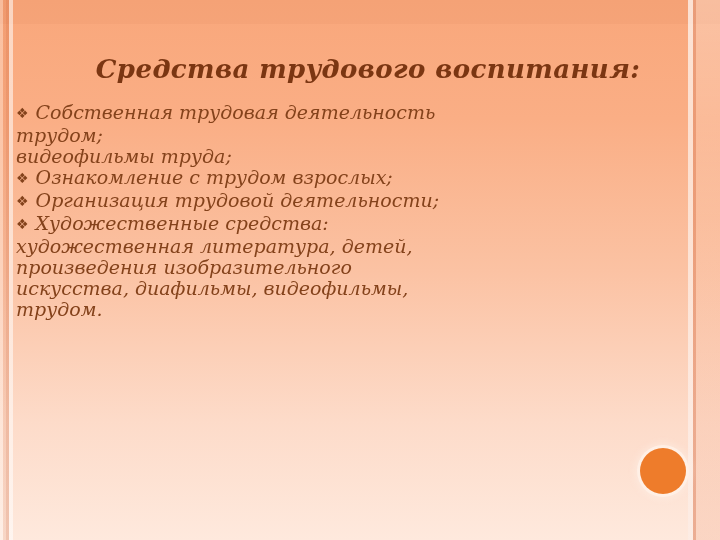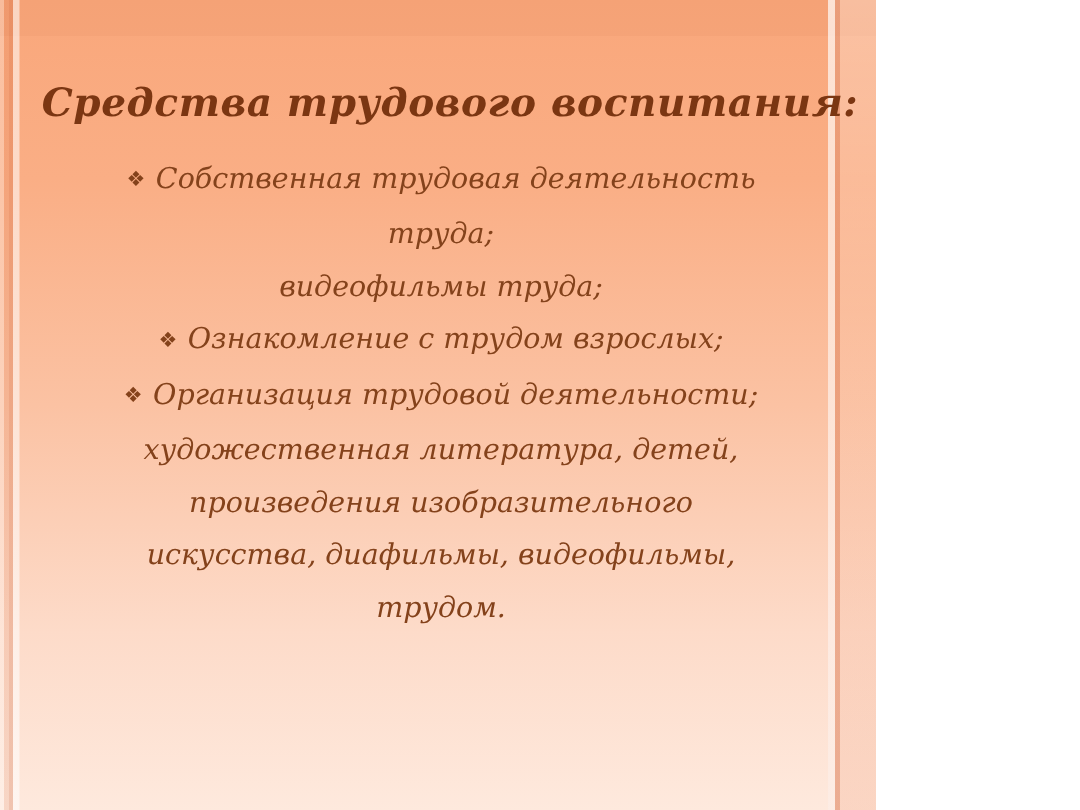--- a/index.html
+++ b/index.html
@@ -3,21 +3,21 @@
 <meta charset="utf-8">
 <style>
   html,body{
     margin:0;padding:0;
     width:720px;height:540px;
     overflow:hidden;
     font-family:"DejaVu Serif", serif;
   }
   .slide{
     position:relative;
-    width:584px;height:540px;
+    width:720px;height:540px;
     background:linear-gradient(180deg,
       var(--bg-top,#F9A77B) 0%,
       #FAAE85 22%,
       #FBC2A3 50%,
       #FDDBC9 78%,
       var(--bg-bottom,#FEE9DD) 100%);
     overflow:hidden;
   }
   
   .top-band{
@@ -54,24 +54,24 @@
     font-size:26px;
     font-weight:bold;
     font-style:italic;
     letter-spacing:0.4px;
     color:var(--title-color,#7B3612);
     white-space:nowrap;
   }
   .bullets{
     position:absolute;
     top:102px;left:16px;right:12px;
-    text-align:center;
+    text-align:left;
     font-style:italic;
     font-size:19px;
-    line-height:35px;
+    line-height:21px;
     color:var(--body-color,#84421B);
   }
   .bullets .line{white-space:nowrap;}
   .marker{
     font-family:"DejaVu Sans", sans-serif;
     font-style:normal;
     font-size:14px;
     margin-right:7px;
     position:relative;top:-1px;
   }
@@ -89,24 +89,25 @@
 
 <div class="slide">
   <div class="top-band"></div>
   <div class="edge left"></div>
   <div class="edge right"></div>
 
   <h1 class="title">Средства трудового воспитания:</h1>
 
   <div class="bullets">
       <div class="line"><span class="marker">❖</span>Собственная трудовая деятельность</div>
-      <div class="line">труда;</div>
+      <div class="line">трудом;</div>
       <div class="line">видеофильмы труда;</div>
       <div class="line"><span class="marker">❖</span>Ознакомление с трудом взрослых;</div>
       <div class="line"><span class="marker">❖</span>Организация трудовой деятельности;</div>
+      <div class="line"><span class="marker">❖</span>Художественные средства:</div>
       <div class="line">художественная литература, детей,</div>
       <div class="line">произведения изобразительного</div>
       <div class="line">искусства, диафильмы, видеофильмы,</div>
       <div class="line">трудом.</div>
     </div>
 
   <div class="circle"></div>
 </div>
 
 </body></html>

